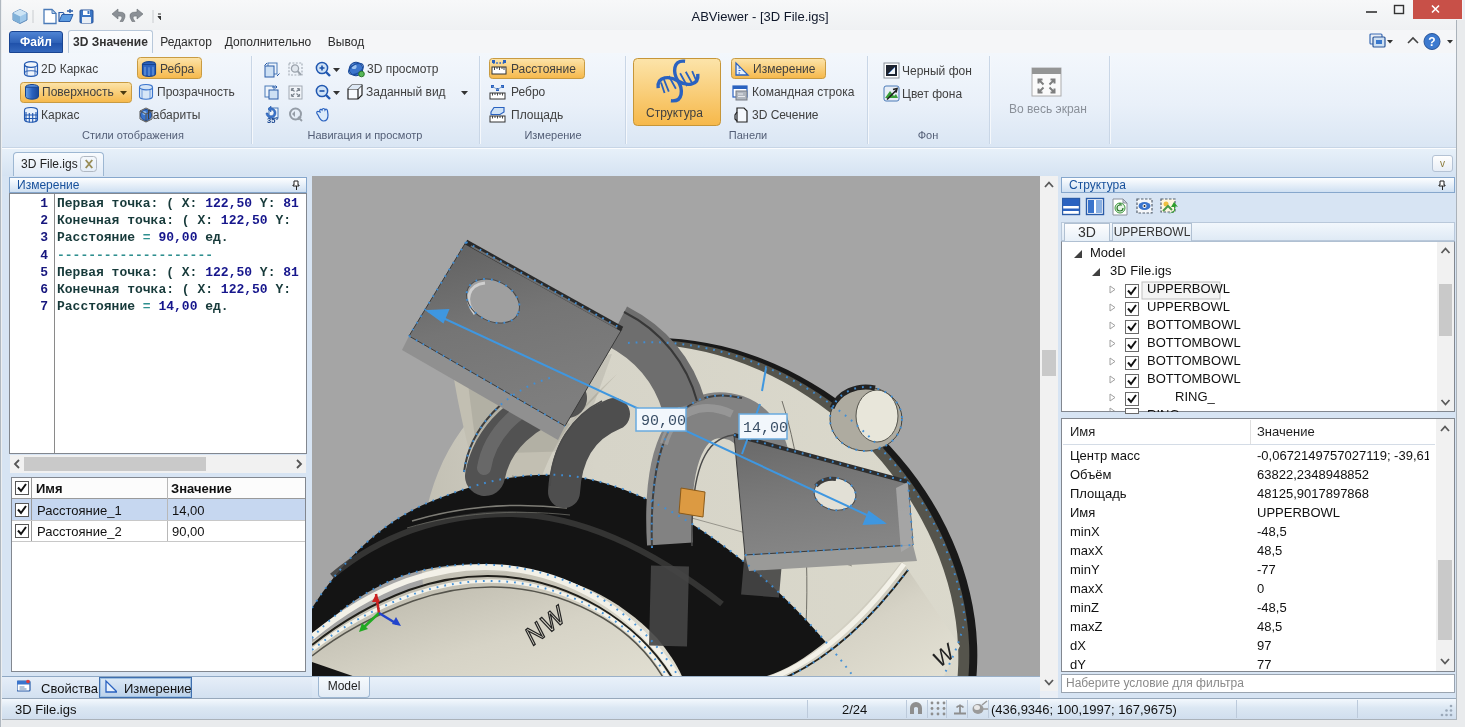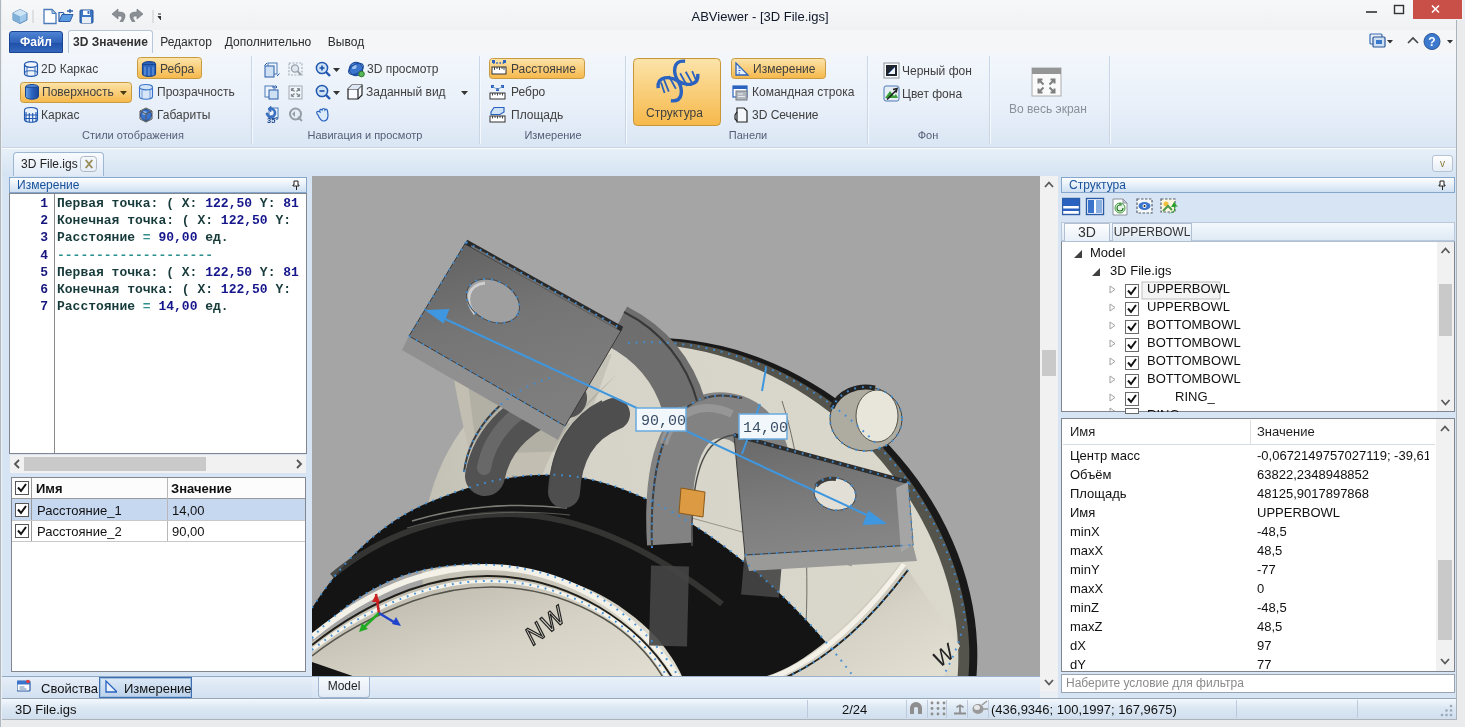--- a/index.html
+++ b/index.html
@@ -286,21 +286,21 @@
 <div class="abs glabel" style="left:290px;width:150px;">Навигация и просмотр</div>
 <div class="abs glabel" style="left:478px;width:150px;">Измерение</div>
 <div class="abs glabel" style="left:673px;width:150px;">Панели</div>
 <div class="abs glabel" style="left:853px;width:150px;">Фон</div>
 <div class="abs glabel" style="left:974px;width:150px;margin-top:36px;">Вид</div>
 <div class="abs ritem" style="left:41px;top:60px;">2D Каркас</div>
 <div class="abs ritem" style="left:160px;top:60px;">Ребра</div>
 <div class="abs ritem" style="left:42px;top:83px;">Поверхность</div>
 <div class="abs ritem" style="left:157px;top:83px;">Прозрачность</div>
 <div class="abs ritem" style="left:41px;top:106px;">Каркас</div>
-<div class="abs ritem" style="left:157px;top:106px;">Габариты</div>
+<div class="abs ritem" style="left:147px;top:106px;">Габариты</div>
 <div class="abs ritem" style="left:367px;top:60px;">3D просмотр</div>
 <div class="abs ritem" style="left:366px;top:83px;">Заданный вид</div>
 <div class="abs ritem" style="left:511px;top:60px;">Расстояние</div>
 <div class="abs ritem" style="left:511px;top:83px;">Ребро</div>
 <div class="abs ritem" style="left:511px;top:106px;">Площадь</div>
 <div class="abs ritem" style="left:646px;top:104px;">Структура</div>
 <div class="abs ritem" style="left:753px;top:60px;">Измерение</div>
 <div class="abs ritem" style="left:752px;top:83px;">Командная строка</div>
 <div class="abs ritem" style="left:752px;top:106px;">3D Сечение</div>
 <div class="abs ritem" style="left:902px;top:62px;">Черный фон</div>

